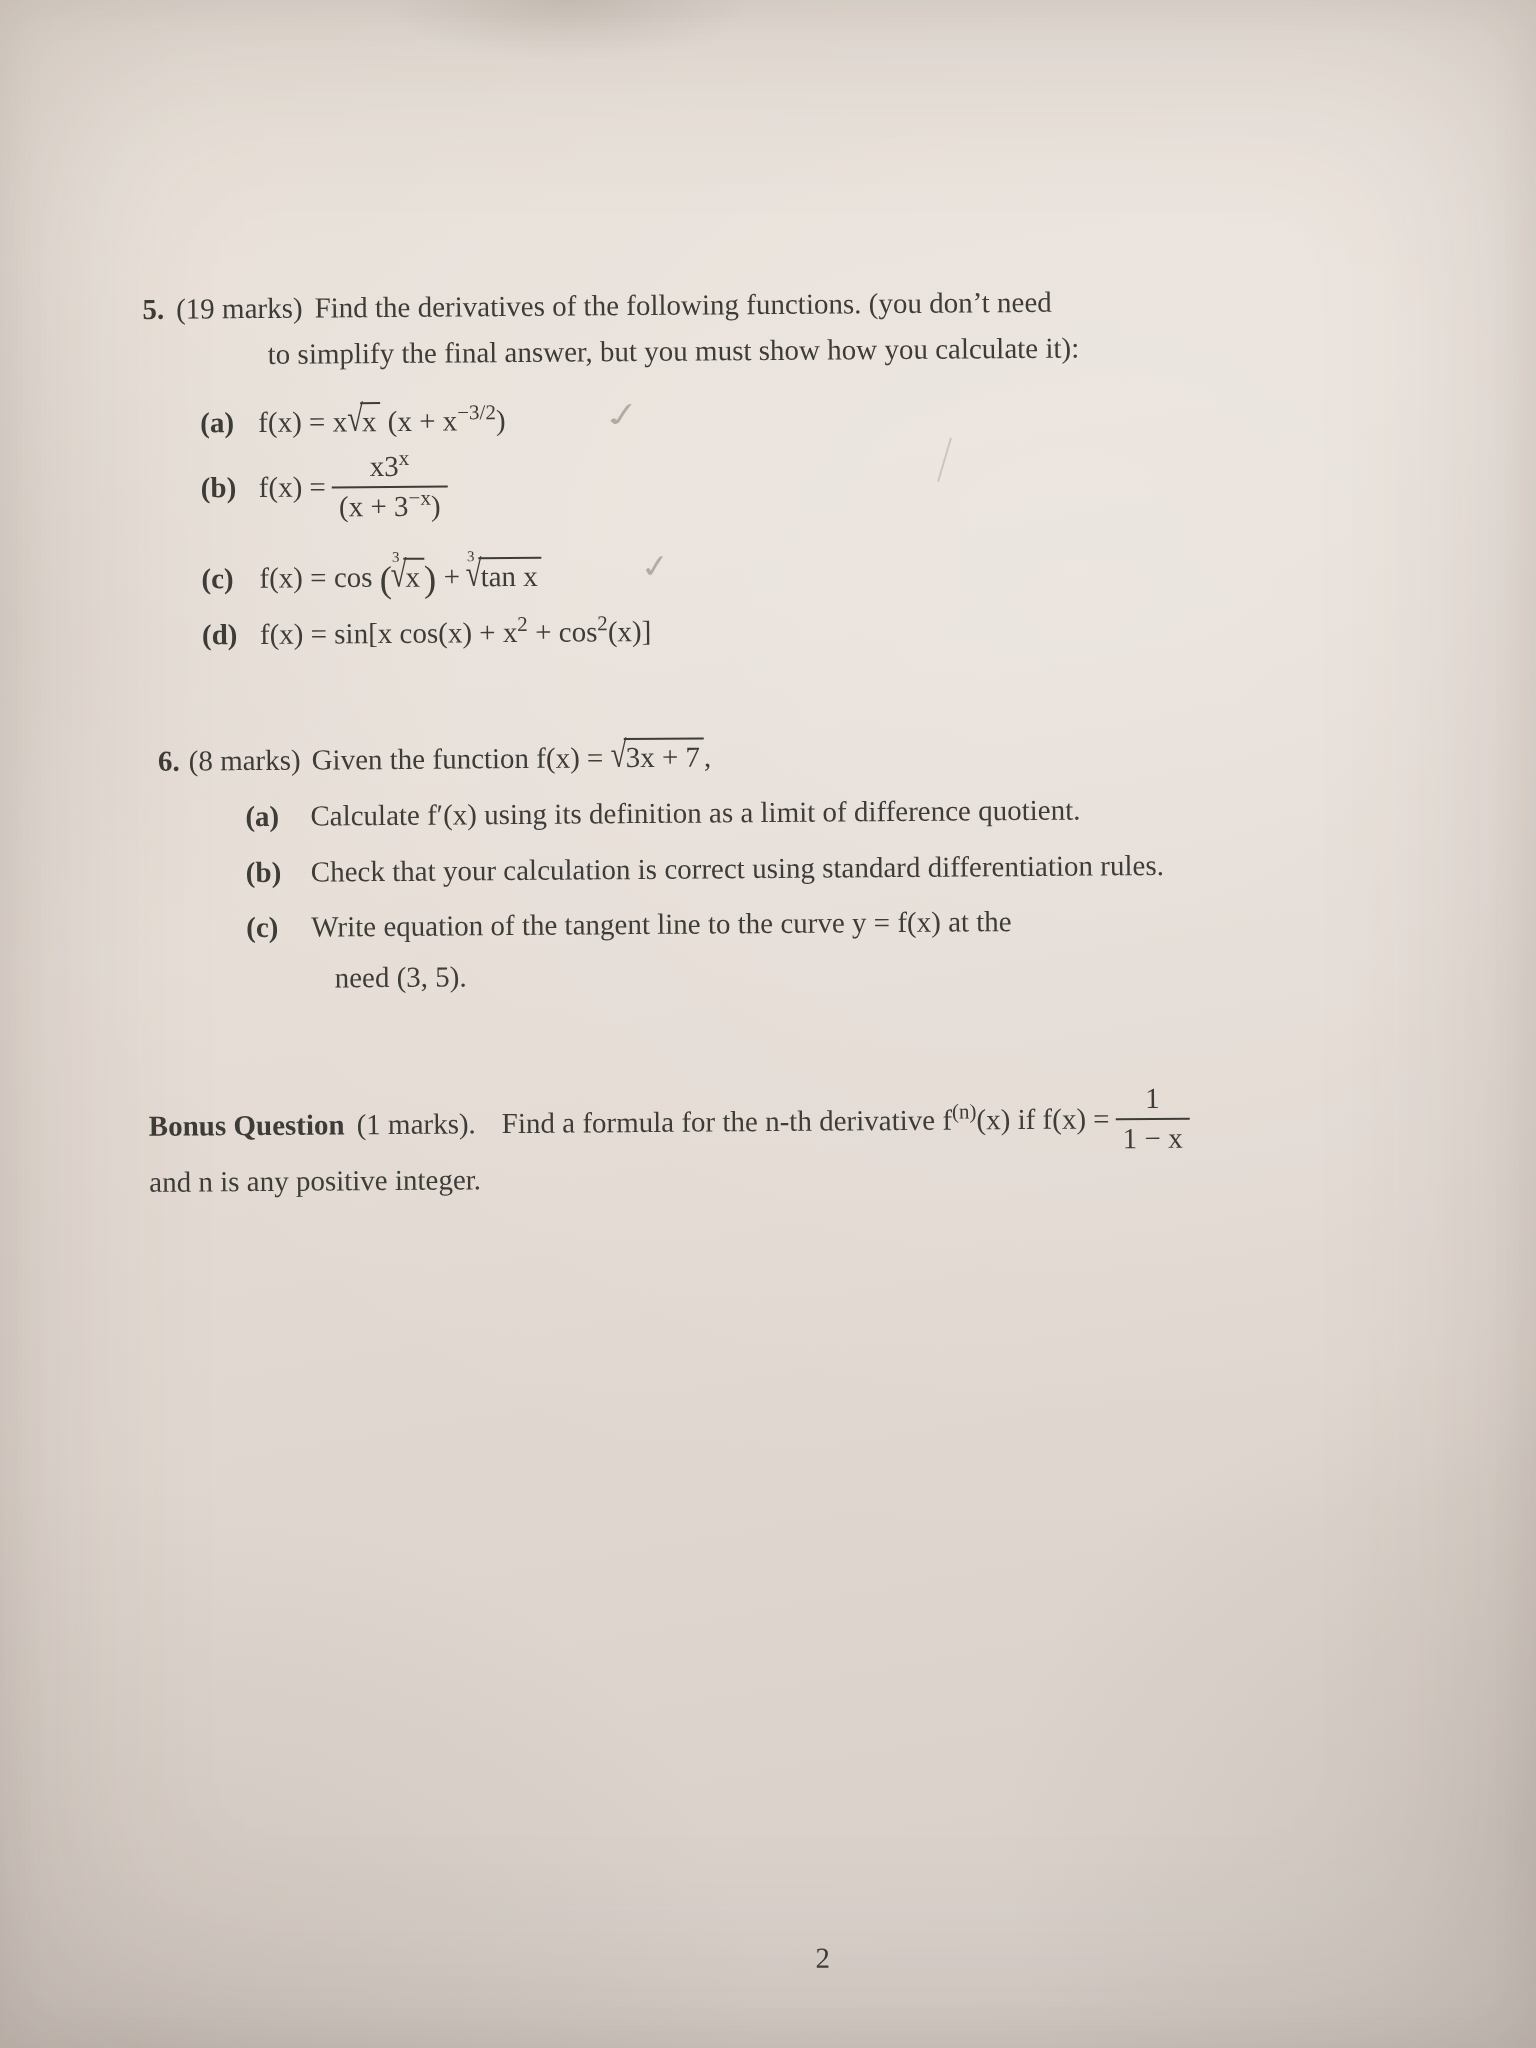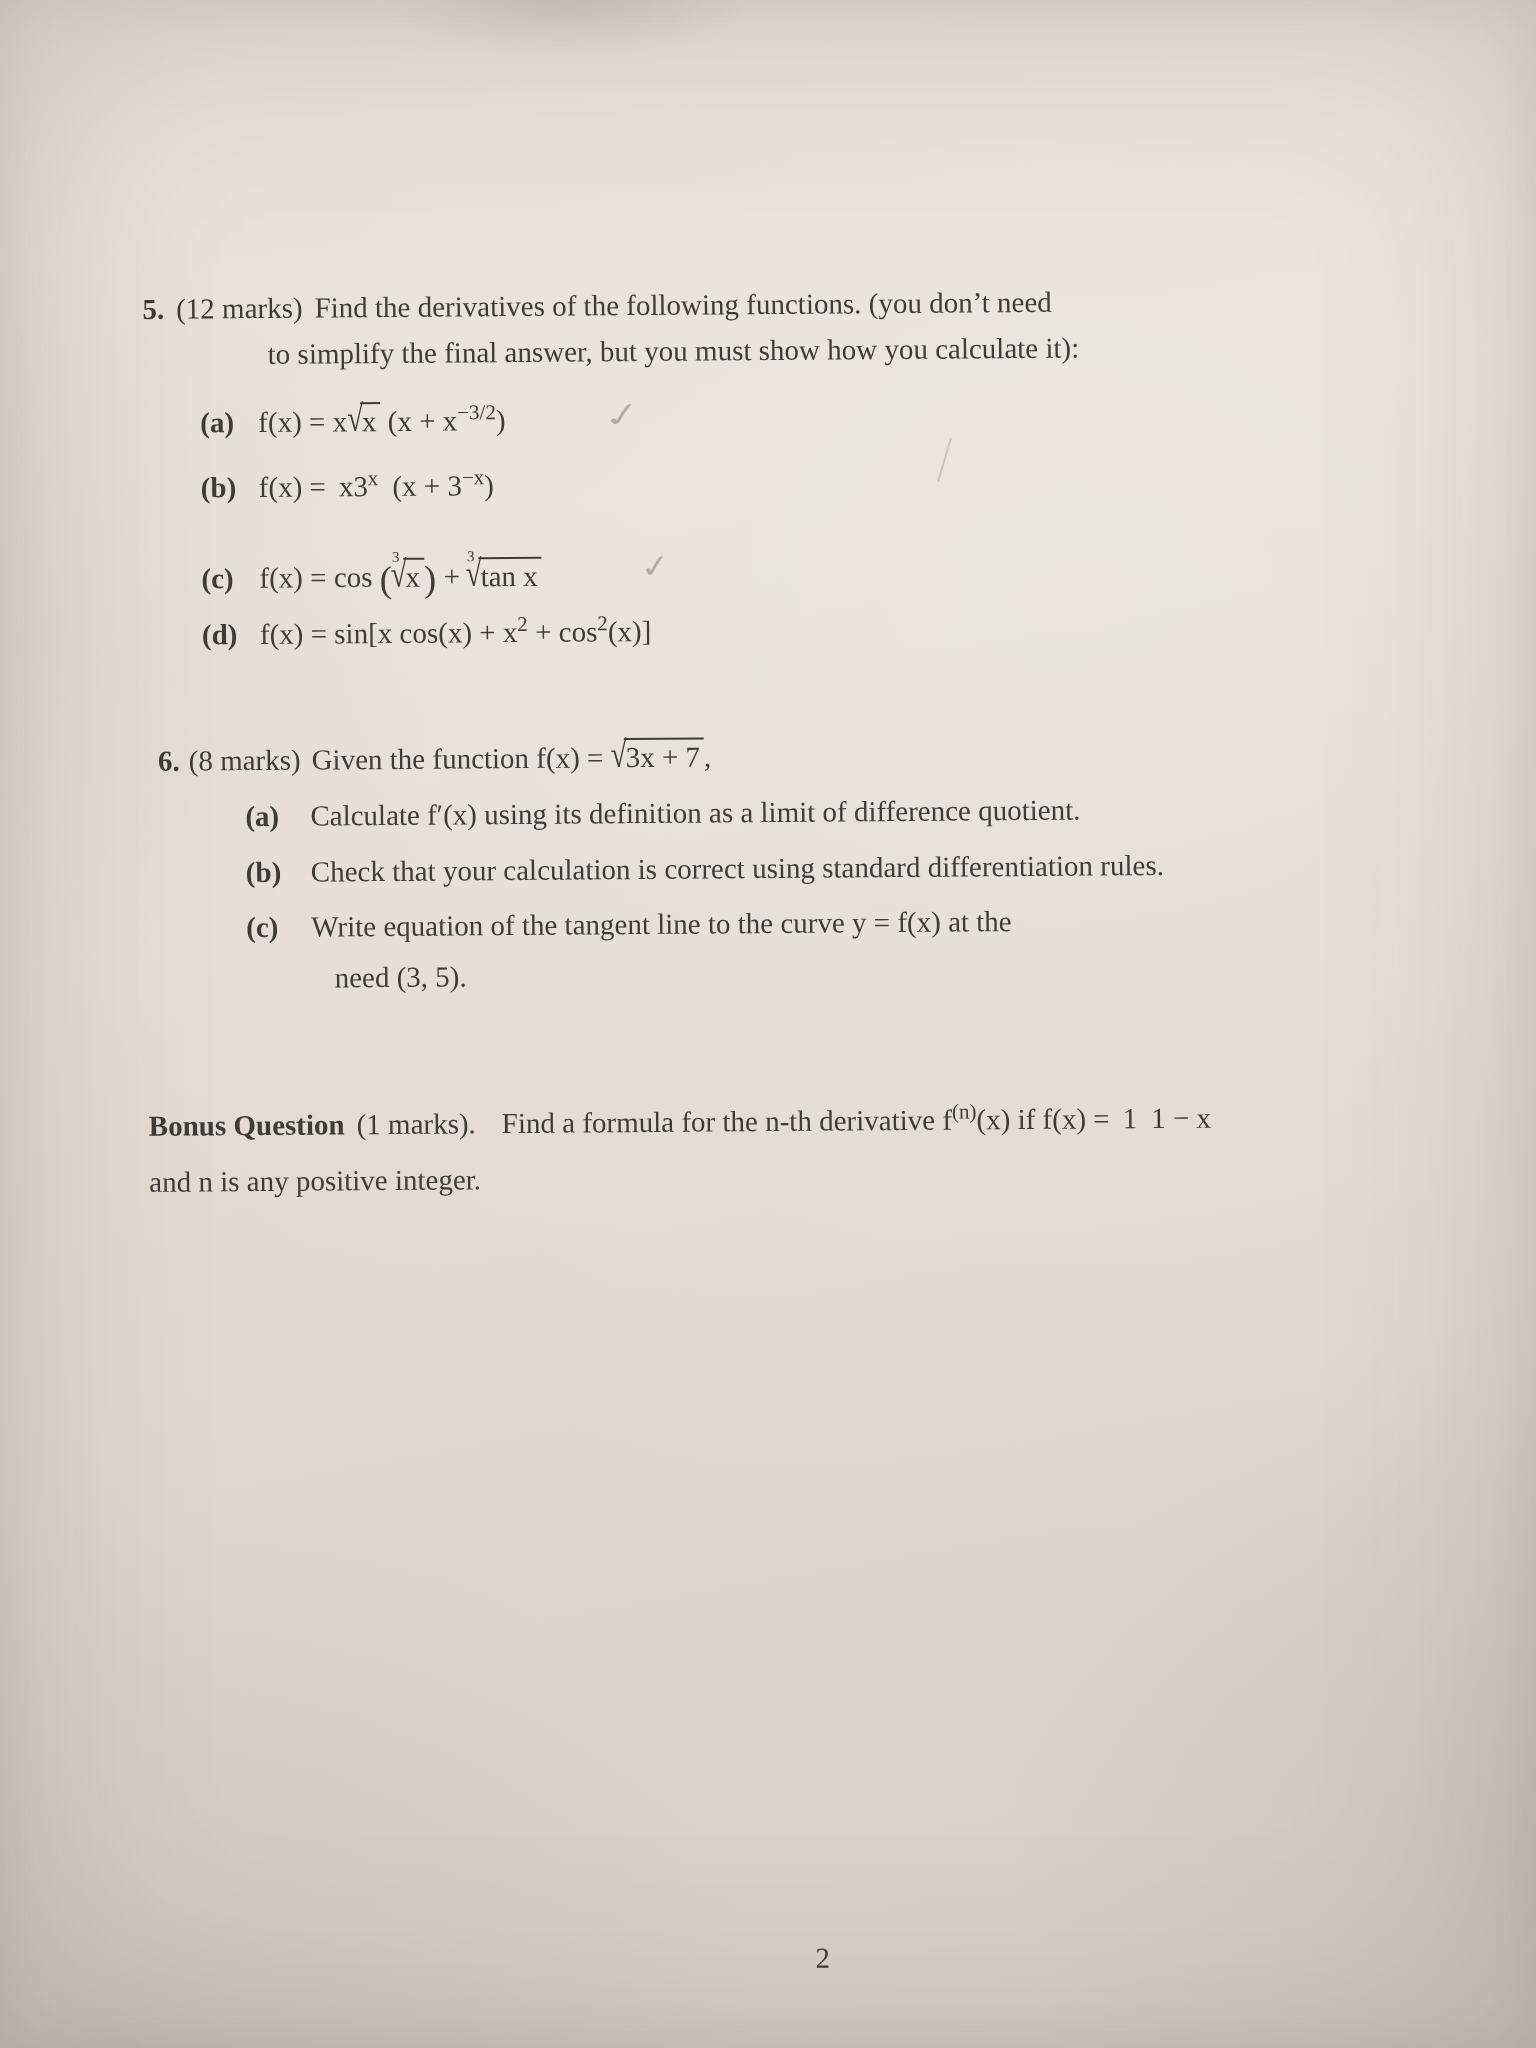--- a/index.html
+++ b/index.html
@@ -39,37 +39,37 @@
   .ml11{margin-left:11px;}
   .ml12{margin-left:12px;}
   .ml26{margin-left:26px;}
   sup.e{font-size:21px;vertical-align:11px;line-height:0;}
   
   .rsign{display:inline-block;transform:scaleY(1.28);transform-origin:50% 80%;margin-right:-3px;font-style:normal;}
   .rad{display:inline-block;border-top:2px solid #3e3c38;padding:1px 4px 0 2px;line-height:1.12;}
   .ridx{font-size:15px;position:relative;top:-14px;margin-right:-9px;font-style:normal;z-index:1;}
   .bp{font-size:37px;font-style:normal;vertical-align:-5px;}
   
-  .frac{display:inline-flex;align-items:center;margin:0 6px;}
+  .frac{display:inline-flex;flex-direction:column;align-items:center;margin:0 6px;}
   .fr-num,.fr-den{line-height:1.12;padding:0 7px;}
   .fr-bar{align-self:stretch;height:0;border-top:2px solid #3e3c38;margin:3px 0 2px;}
   
   .check{position:absolute;color:#a49d95;opacity:.8;font-size:27px;font-style:normal;}
   .check-a{left:616px;top:394px;transform:rotate(-18deg) scaleX(1.8);}
   .check-c{left:646px;top:546px;transform:rotate(-8deg) scaleX(1.15);font-size:31px;}
   .slash{position:absolute;left:948px;top:438px;width:2px;height:46px;background:#b3aba2;opacity:.55;transform:rotate(17deg);border-radius:2px;}
 </style>
 </head>
 <body>
 
 <div class="photo"></div>
 
 <div class="content">
 
-  <div class="line" style="left:148px;top:284px"><span class="bold">5.</span><span class="ml12">(12 marks)</span><span class="ml12">Find the derivatives of the following functions. (you don’t need</span></div>
+  <div class="line" style="left:148px;top:284px"><span class="bold">5.</span><span class="ml12">(19 marks)</span><span class="ml12">Find the derivatives of the following functions. (you don’t need</span></div>
   <div class="line" style="left:273px;top:330px">to simplify the final answer, but you must show how you calculate it):</div>
 
   <div class="line" style="left:205px;top:398px"><span class="plabel">(a)</span><span class="it">f(x) = x</span><span class="rsign">√</span><span class="rad it">x</span><span> (</span><span class="it">x</span><span> + </span><span class="it">x</span><sup class="e">−3/2</sup><span>)</span></div>
   <span class="check check-a">✓</span>
 
   <div class="row" style="left:205px;top:446px;height:74px">
     <span class="plabel">(b)</span>
     <span><span class="it">f(x)</span><span> =</span></span>
     <span class="frac">
       <span class="fr-num"><span class="it">x</span><span>3</span><sup class="e it">x</sup></span>

